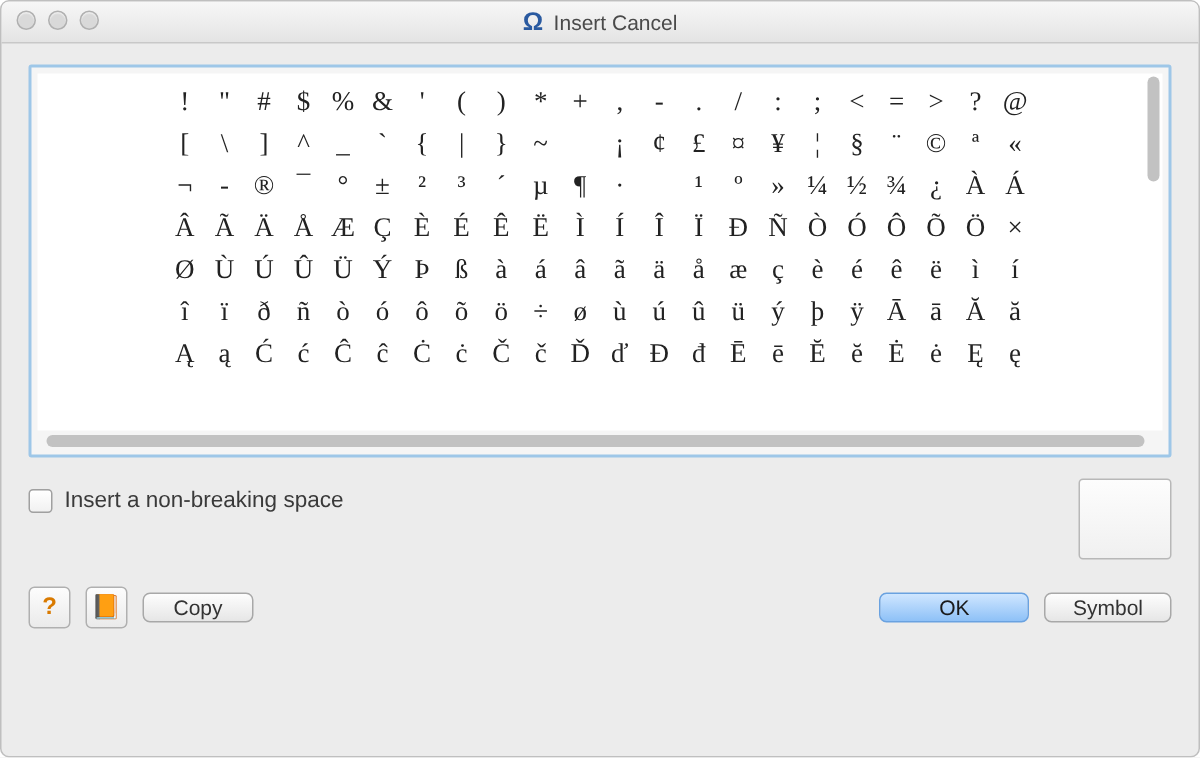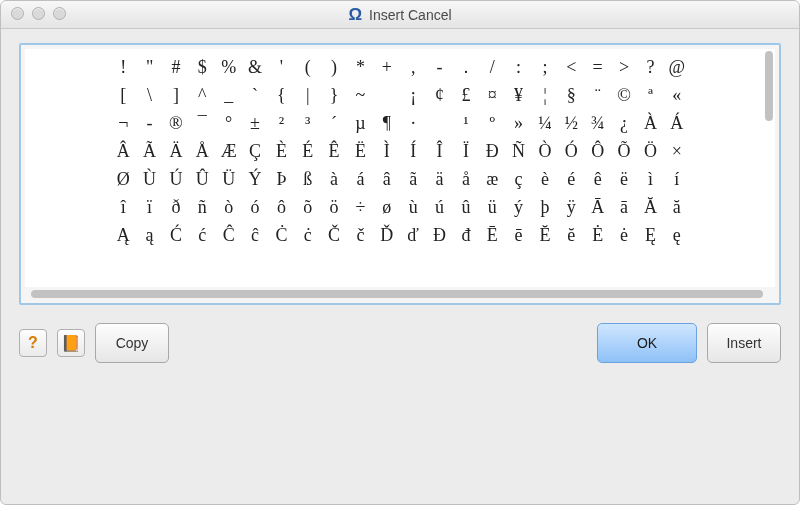--- a/index.html
+++ b/index.html
@@ -156,21 +156,21 @@
   .icon-btn {
     width: 28px; height: 28px;
     border: 1px solid #b0b0b0;
     border-radius: 4px;
     background: linear-gradient(#fdfdfd,#eaeaea);
     display: flex; align-items: center; justify-content: center;
     font-size: 16px;
     cursor: pointer;
   }
   .btn {
-    height: 40px;
+    height: 20px;
     padding: 0 18px;
     border: 1px solid #a8a8a8;
     border-radius: 5px;
     background: linear-gradient(#fdfdfd,#e6e6e6);
     font-size: 14px;
     color: #333;
     cursor: pointer;
     display: flex; align-items: center; justify-content: center;
     min-width: 74px;
   }
@@ -405,34 +405,41 @@
           </div>
         <div class="vscroll">
           <div class="vthumb"></div>
         </div>
       </div>
       <div class="hscroll">
         <div class="hthumb"></div>
       </div>
     </div>
 
+    <div class="mid-row">
+      <div class="checkbox-row">
+        <div class="checkbox"></div>
+        <span>Insert a non-breaking space</span>
+      </div>
+      <div class="preview-box"></div>
+    </div>
 
     <div class="footer">
       <div class="icon-btn">
         <span class="help-q">?</span>
       </div>
       <div class="icon-btn">
         <span class="book">📙</span>
       </div>
       <div class="btn">
         <span>Copy</span>
       </div>
       <div class="spacer"></div>
       <div class="btn primary">
         <span>OK</span>
       </div>
       <div class="btn">
-        <span>Insert</span>
+        <span>Symbol</span>
       </div>
     </div>
 
   </div>
 </div>
 
 </body></html>

